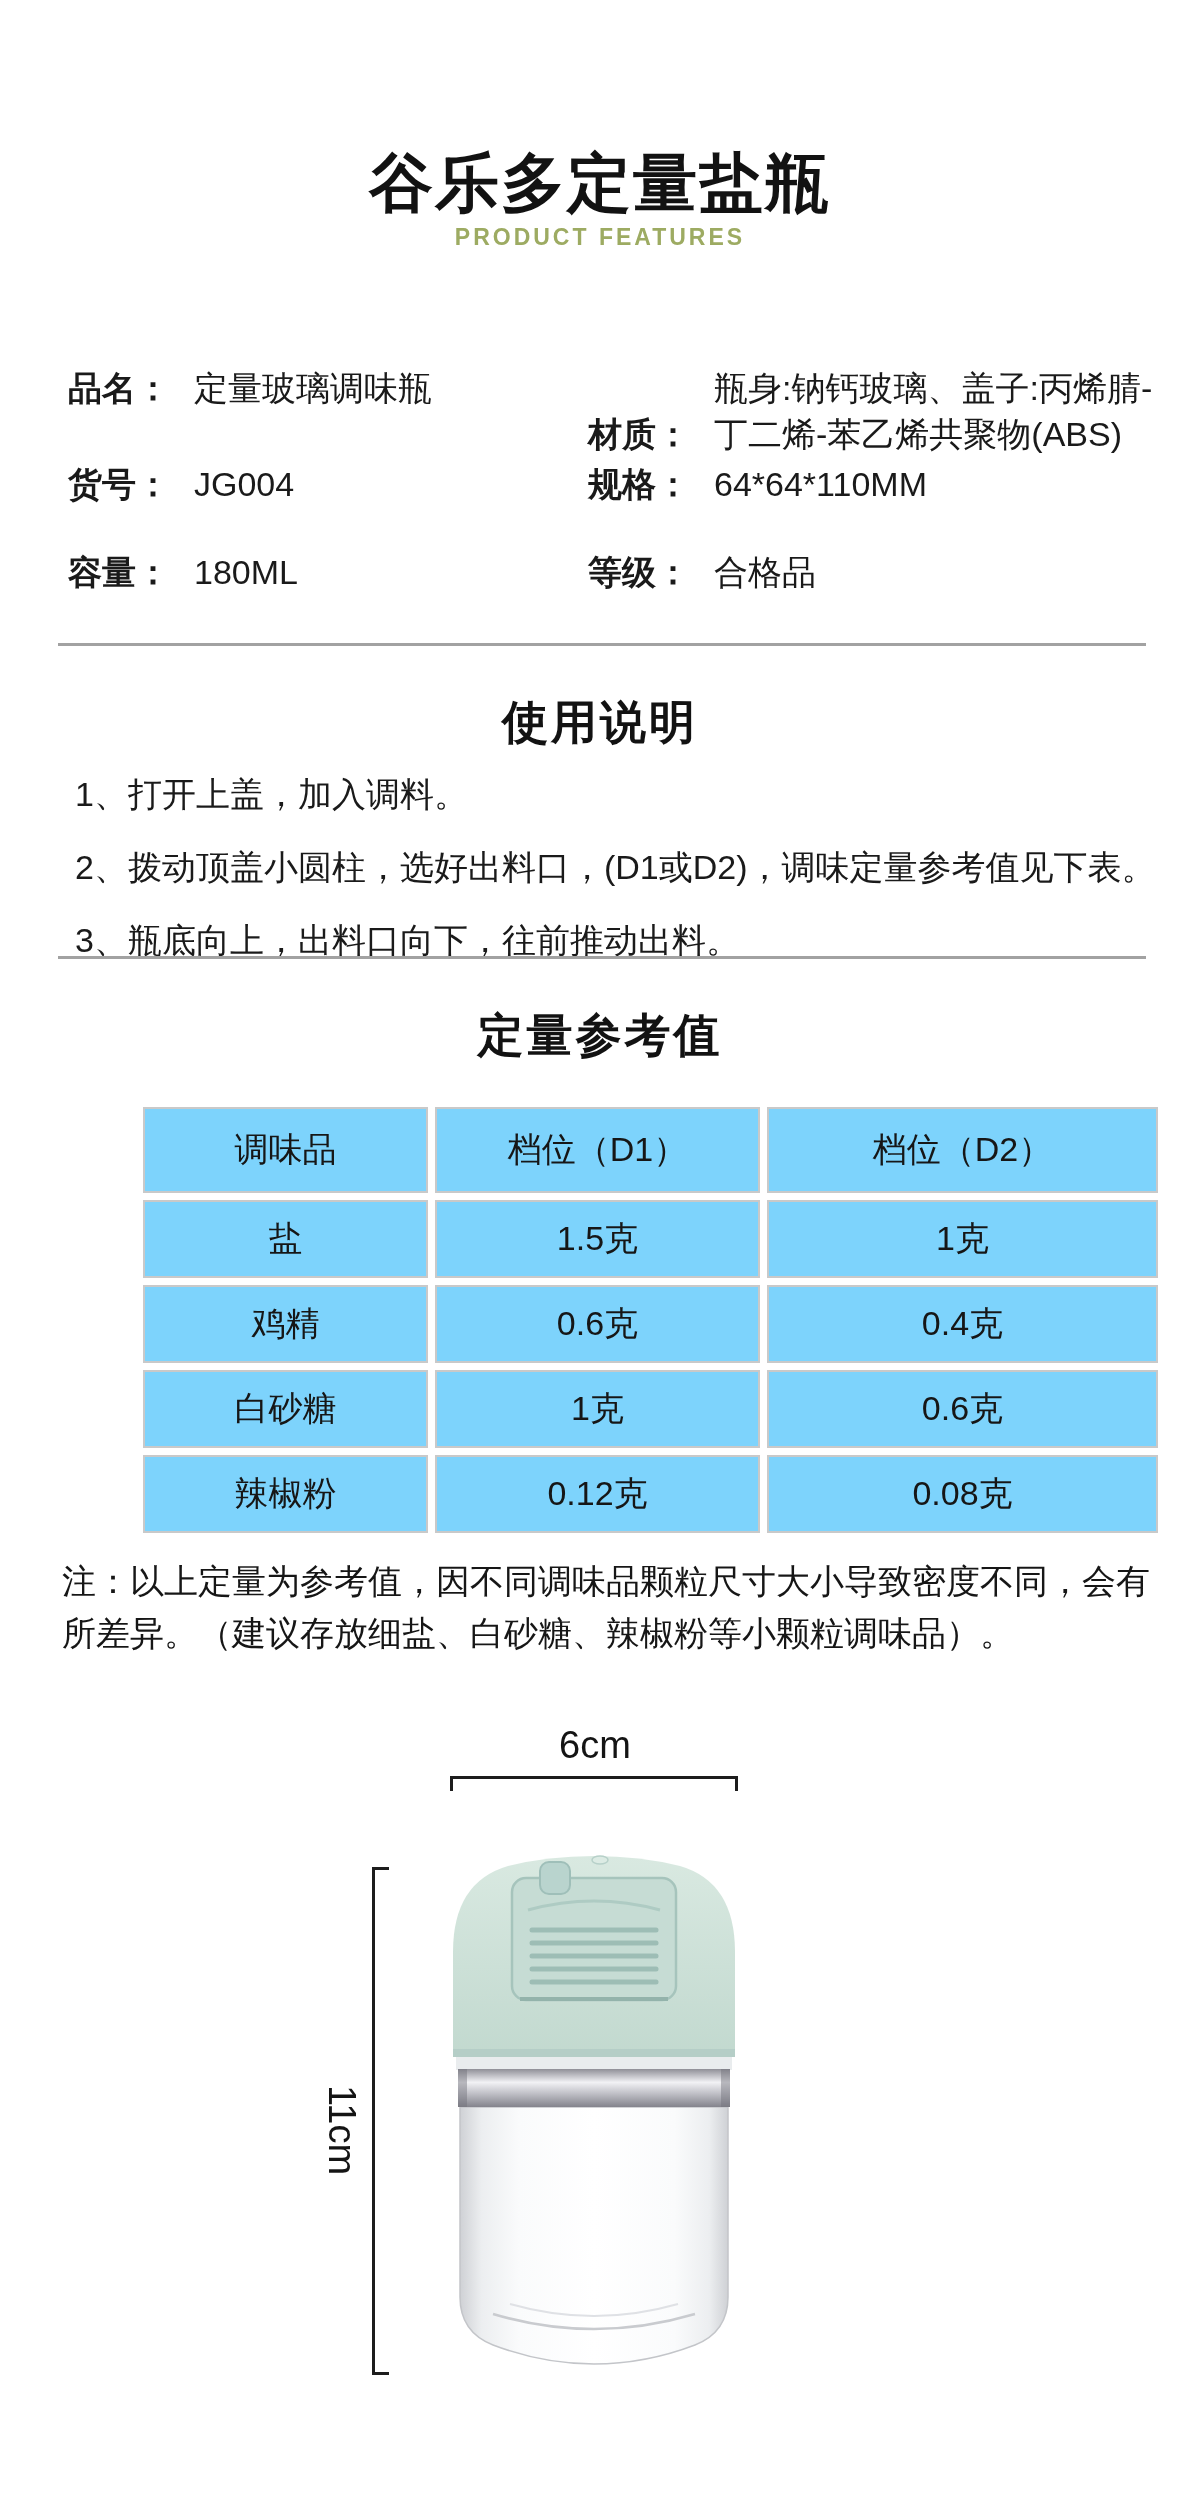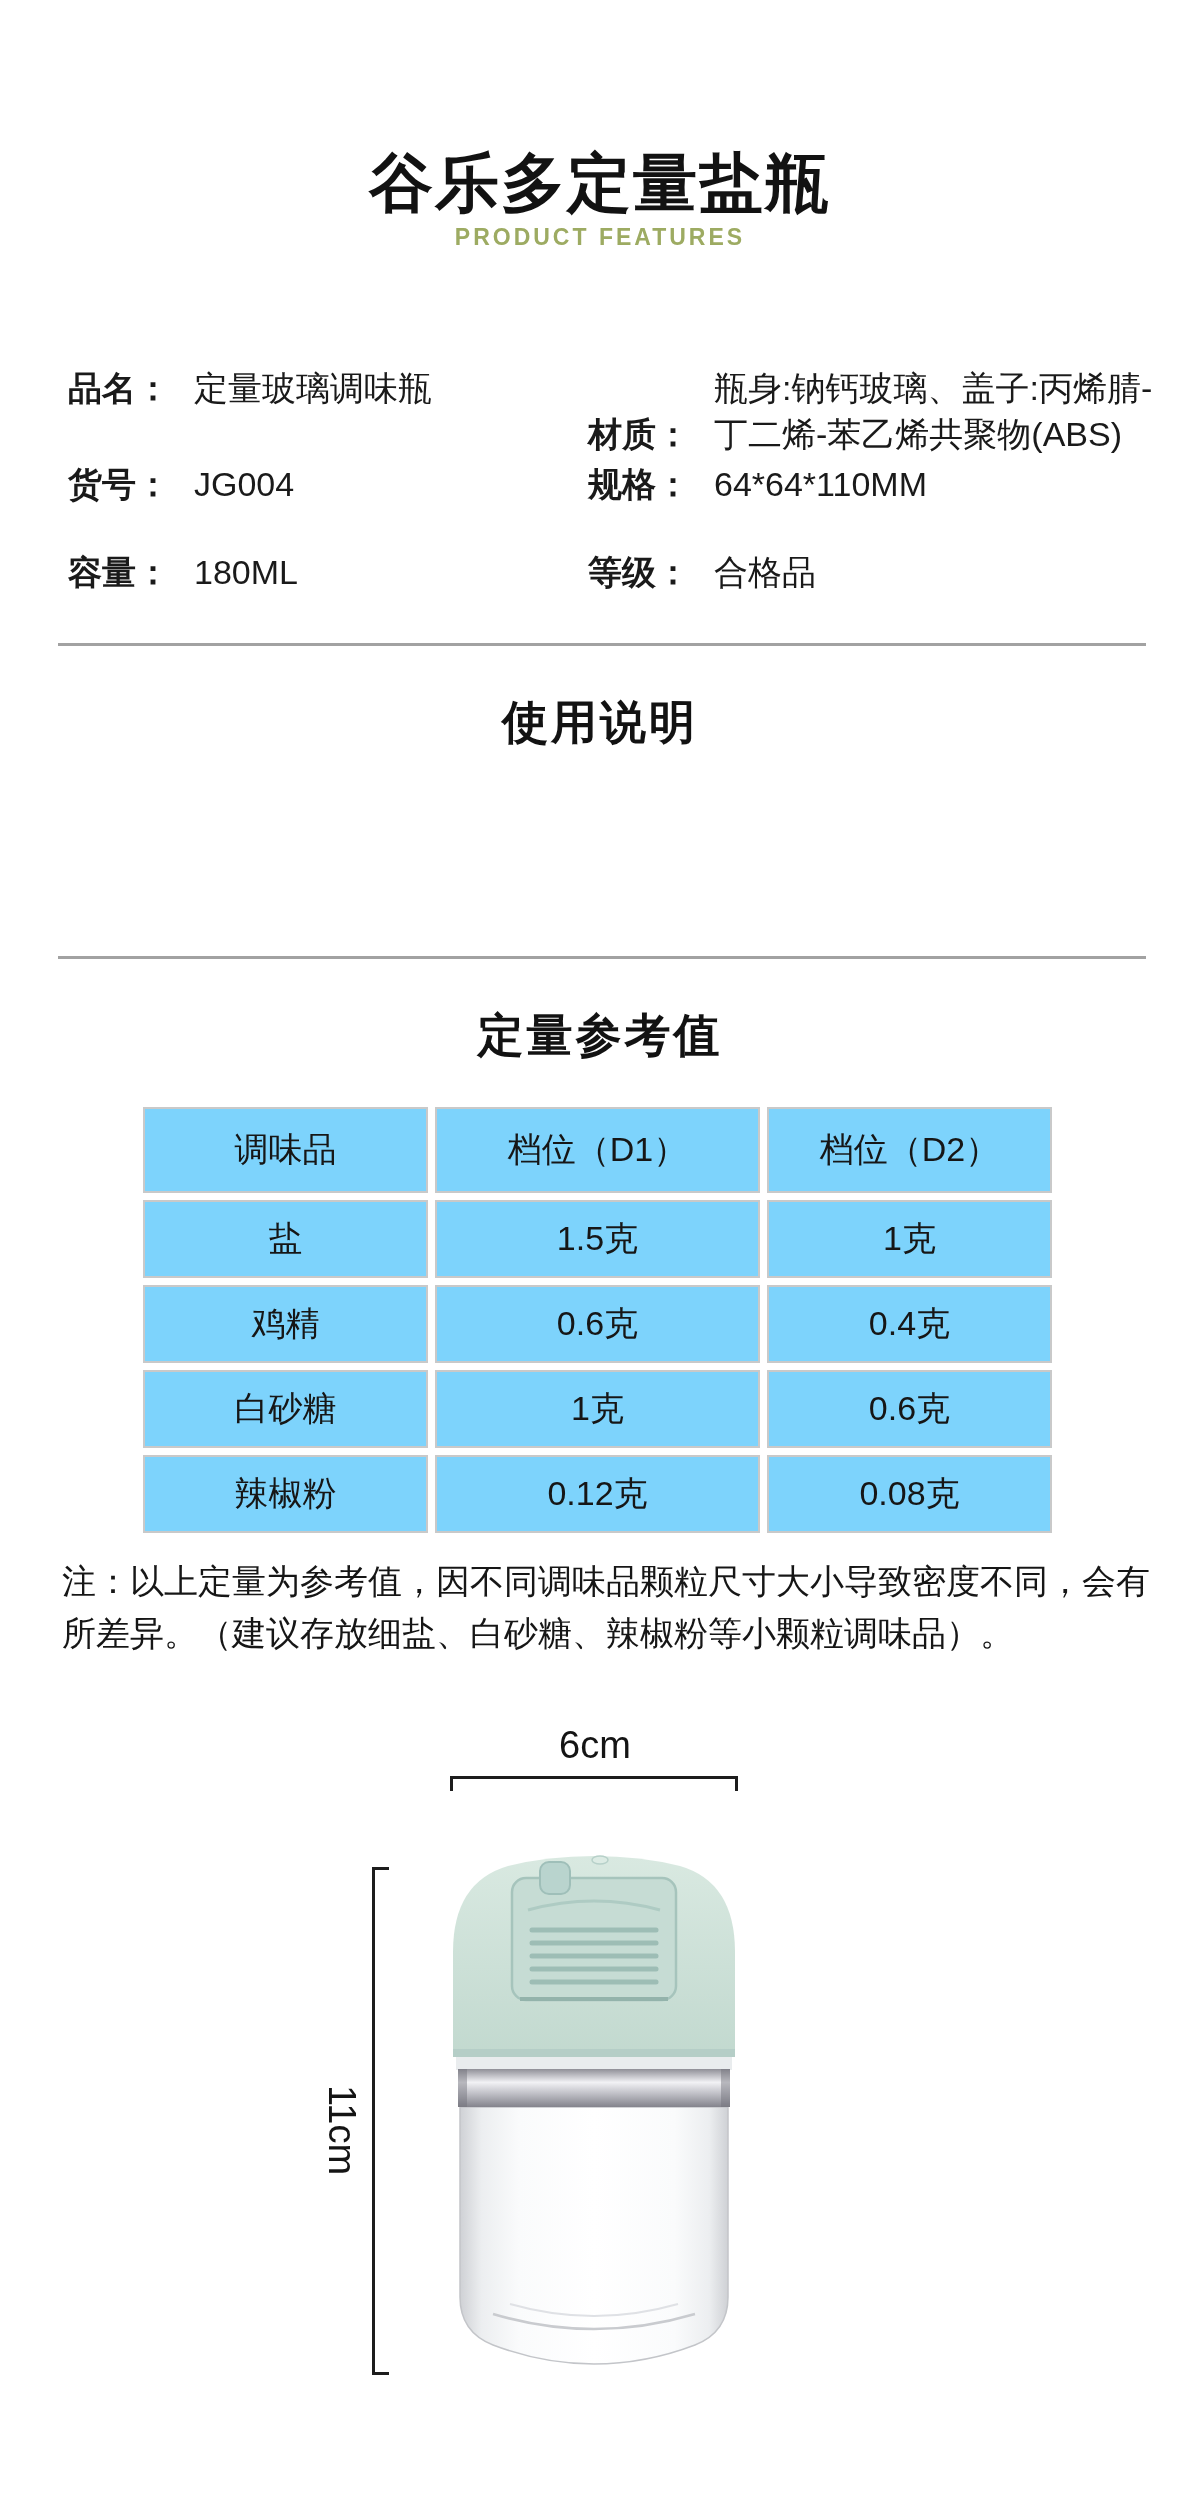--- a/index.html
+++ b/index.html
@@ -33,21 +33,21 @@
   .ref-title   { top:1005px; }
 
   .steps { position:absolute; left:75px; top:772px; display:flex; flex-direction:column; gap:27px; }
   .step { font-size:34px; font-weight:500; white-space:nowrap; }
 
   table.ref { position:absolute; left:136px; top:1100px; border-collapse:separate; border-spacing:7px; }
   table.ref th, table.ref td { border:2px solid #c9c9c9; background:#7dd3fc; text-align:center;
                                vertical-align:middle; font-size:34px; font-weight:500; color:#161616; }
   table.ref th { height:86px; }
   table.ref td { height:78px; }
-  .col-a { width:285px; } .col-b { width:325px; } .col-c { width:285px; }
+  .col-a { width:285px; } .col-b { width:325px; } .col-c { width:391px; }
 
   .note { position:absolute; left:62px; top:1556px; width:1090px;
           font-size:34px; font-weight:500; line-height:1.52; color:#161616; }
 
   .figure { position:absolute; left:0; top:1690px; width:1200px; height:800px;padding-left:41px; }
   .dim-w { position:absolute; left:495px; top:34px; width:200px; text-align:center;
            font-size:38px; font-weight:500; color:#141414; }
   .bracket-h { position:absolute; left:450px; top:86px; width:288px; height:15px;
                border-top:3px solid #1d1d1d; border-left:3px solid #1d1d1d; border-right:3px solid #1d1d1d; }
   .bracket-v { position:absolute; left:372px; top:177px; width:17px; height:508px;
@@ -87,20 +87,25 @@
     </div>
     <div class="spec-item spec-6">
       <span class="lbl">等级：</span>
       <span class="val">合格品</span>
     </div>
   </div>
 
   <div class="divider divider-1"></div>
 
   <h2 class="section-title usage-title">使用说明</h2>
+  <div class="steps">
+    <div class="step">1、打开上盖，加入调料。</div>
+    <div class="step">2、拨动顶盖小圆柱，选好出料口，(D1或D2)，调味定量参考值见下表。</div>
+    <div class="step">3、瓶底向上，出料口向下，往前推动出料。</div>
+  </div>
 
   <div class="divider divider-2"></div>
 
   <h2 class="section-title ref-title">定量参考值</h2>
 
   <table class="ref">
     <thead>
       <tr>
         <th class="col-a">调味品</th>
         <th class="col-b">档位（D1）</th>

